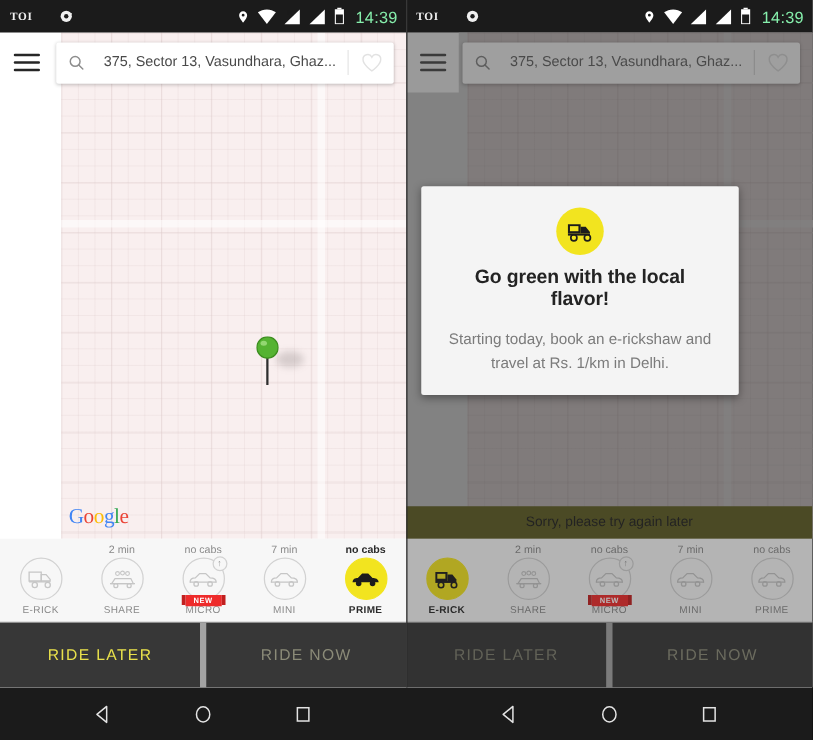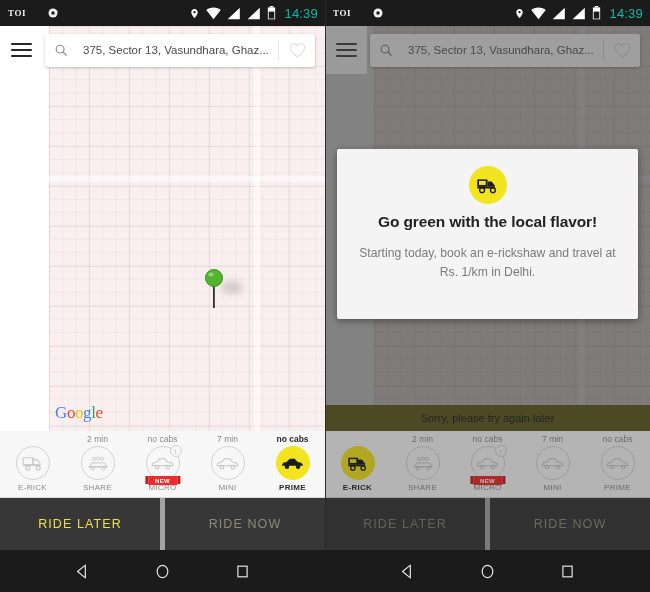--- a/index.html
+++ b/index.html
@@ -39,21 +39,21 @@
   }
   .sb-left { display: flex; align-items: center; gap: 21px; }
   .toi-logo {
     font-size: 9px; font-weight: bold; letter-spacing: .6px;
     color: #f2f2f2; font-family: "Liberation Serif", serif;
   }
   .sb-spacer { flex: 1; }
   .sb-right { display: flex; align-items: center; gap: 6px; }
   .sb-icon { display: block; }
   .sb-time {
-    font-size: 13px; color: #14b8a6; letter-spacing: .2px;
+    font-size: 13px; color: #86efac; letter-spacing: .2px;
     margin-left: 2px; font-weight: 400;
   }
 
   
   .map {
     position: absolute;
     left: 4px; top: 26px;
     width: 387px; height: 405px;
     background-color: #f9efef;
     background-image:
@@ -287,26 +287,26 @@
     position: absolute;
     left: 0; top: 431px;
     width: 325px; height: 119px;
     background: rgba(40,40,40,.32);
     z-index: 25;
     pointer-events: none;
   }
   .modal {
     position: absolute;
     left: 12px; top: 149px;
-    width: 301px;
+    width: 254px;
     background: #f4f4f4;
     border-radius: 2px;
     box-shadow: 0 2px 7px rgba(0,0,0,.38);
     z-index: 30;
-    padding: 17px 22px 37px;
+    padding: 17px 22px 16px;
     text-align: center;
   }
   .modal-badge {
     width: 38px; height: 38px;
     border-radius: 50%;
     background: #f2e41f;
     margin: 0 auto 9px;
     display: flex; align-items: center; justify-content: center;
   }
   .modal-title {

